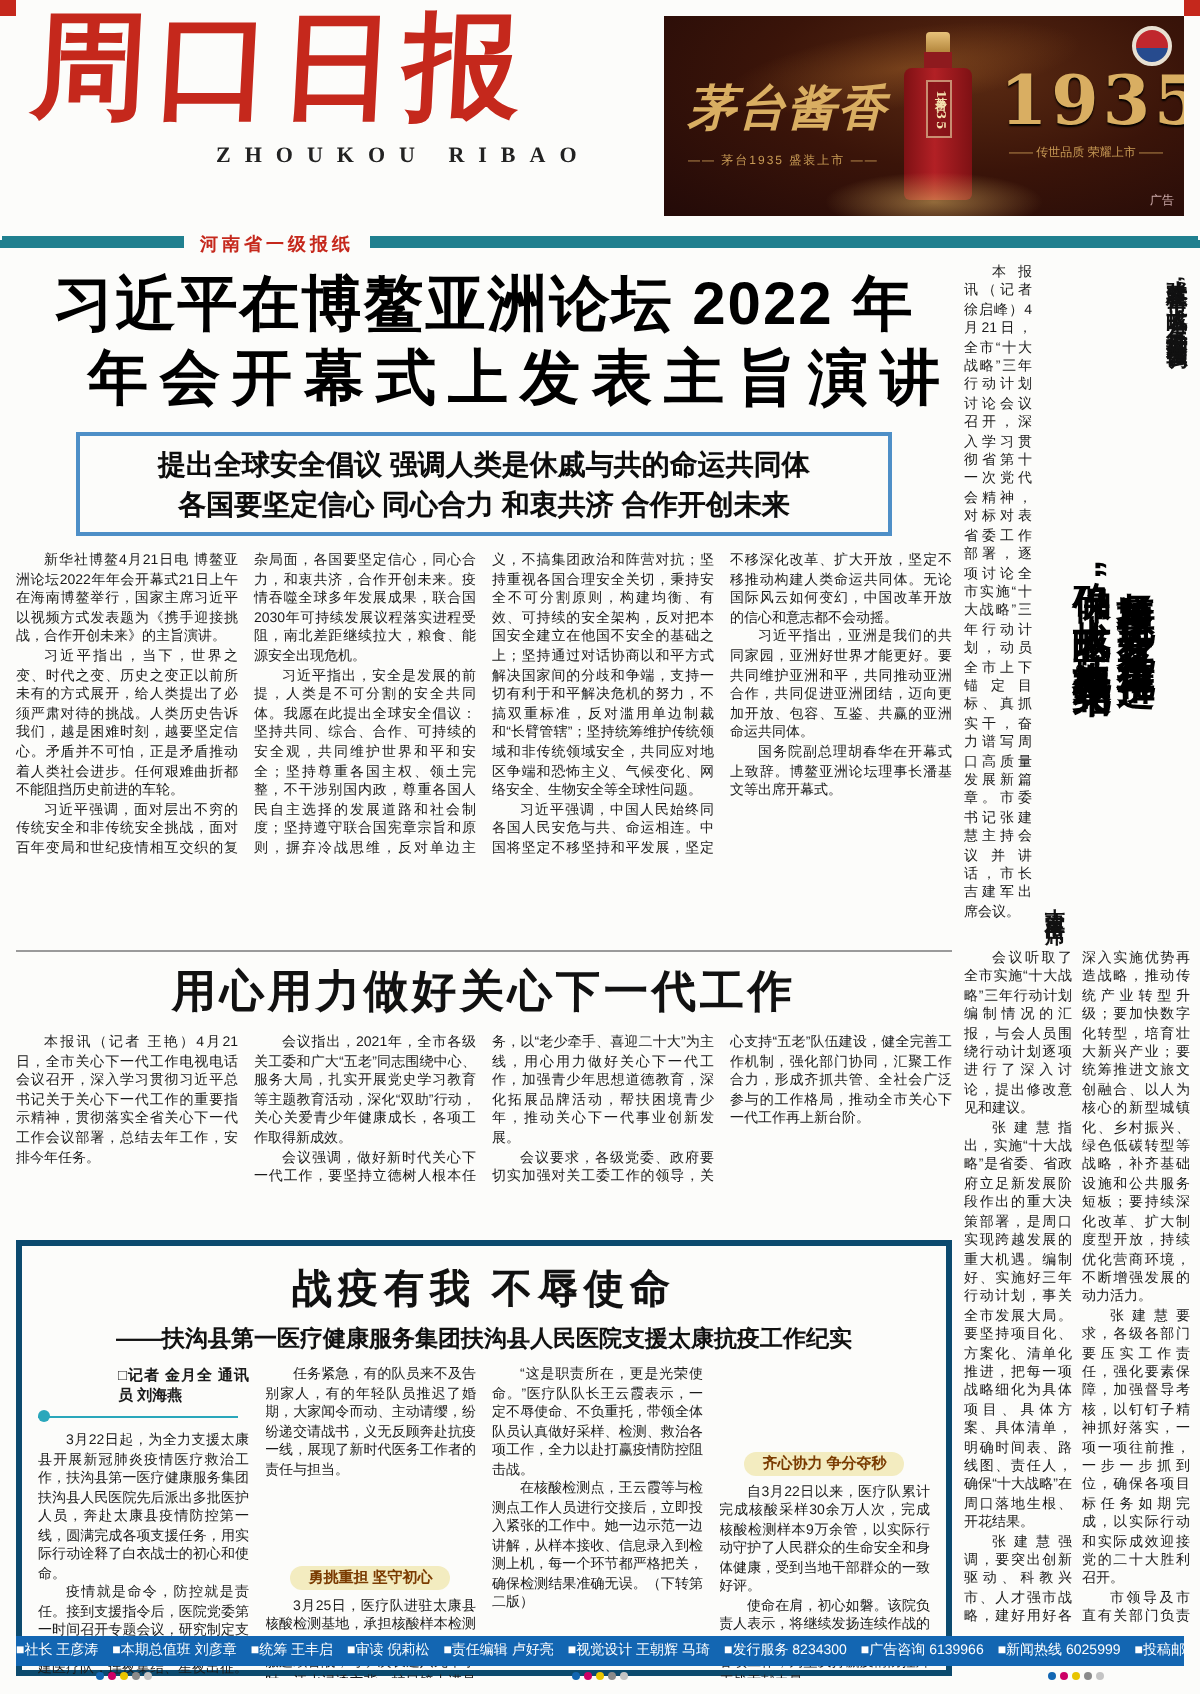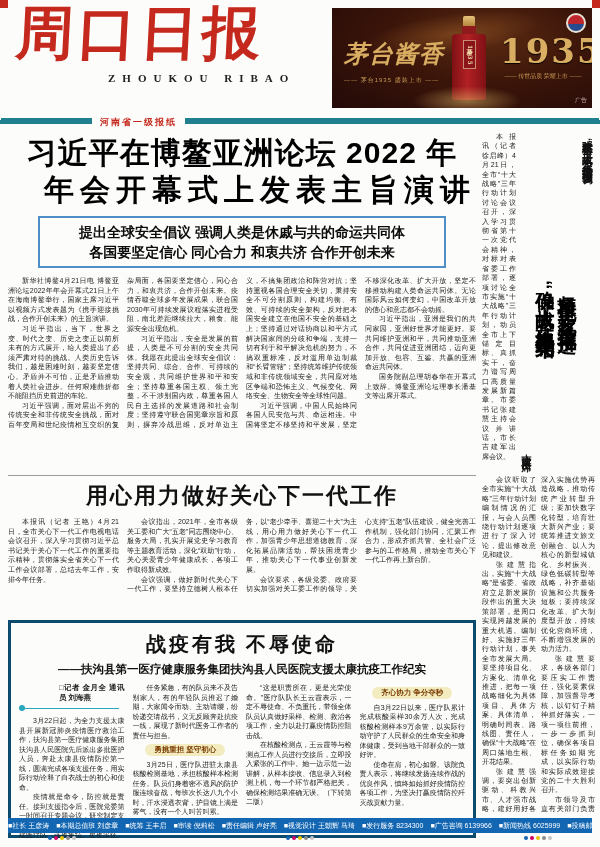--- a/index.html
+++ b/index.html
@@ -85,21 +85,21 @@
       font-size:20px;font-weight:bold;letter-spacing:3px;color:#111;}
   .box-sub{text-align:center;font-size:11.5px;font-weight:bold;color:#111;margin-bottom:6px;}
   .box-cols{display:flex;gap:8px;height:156px;overflow:hidden;}
   .bcol{flex:1;font-size:7px;line-height:9.5px;text-align:justify;overflow:hidden;}
   .byline{font-size:7.5px;font-weight:bold;text-indent:0;margin-bottom:3px;margin-left:40px;}
   .byline-deco{position:relative;height:7px;margin-bottom:4px;}
   .byline-deco .dline{position:absolute;top:3px;left:0;right:6px;border-top:1px solid #2aa7bb;}
   .byline-deco .dot{position:absolute;top:0;left:0;width:6px;height:6px;border-radius:50%;background:#2aa7bb;}
   .subhead{text-align:center;margin:4px 0;}
   .subhead span{display:inline-block;background:#f3ecc0;border-radius:8px;padding:1px 9px;
-      font-size:7.5px;font-weight:bold;color:#7a3b00;}
+      font-size:7.5px;font-weight:bold;color:#7a3b00;margin-top:39px;}
   .badge{margin-top:8px;width:94%;height:22px;border-radius:3px;
       background:linear-gradient(90deg,#d92b1e,#e8821a 45%,#3f9c35);
       color:#fff;font-family:"Liberation Serif",serif;font-weight:bold;font-style:italic;
       font-size:14px;line-height:22px;text-align:center;letter-spacing:3px;text-indent:0;}
 
   
   .rz-top{height:338px;display:flex;gap:3px;}
   .rz-bodycol{width:34px;flex:none;font-size:7px;line-height:9.4px;text-align:justify;overflow:hidden;}
   .vert{writing-mode:vertical-rl;}
   .rz-attendee{flex:none;align-self:flex-end;margin-bottom:14px;font-size:10px;font-weight:bold;

